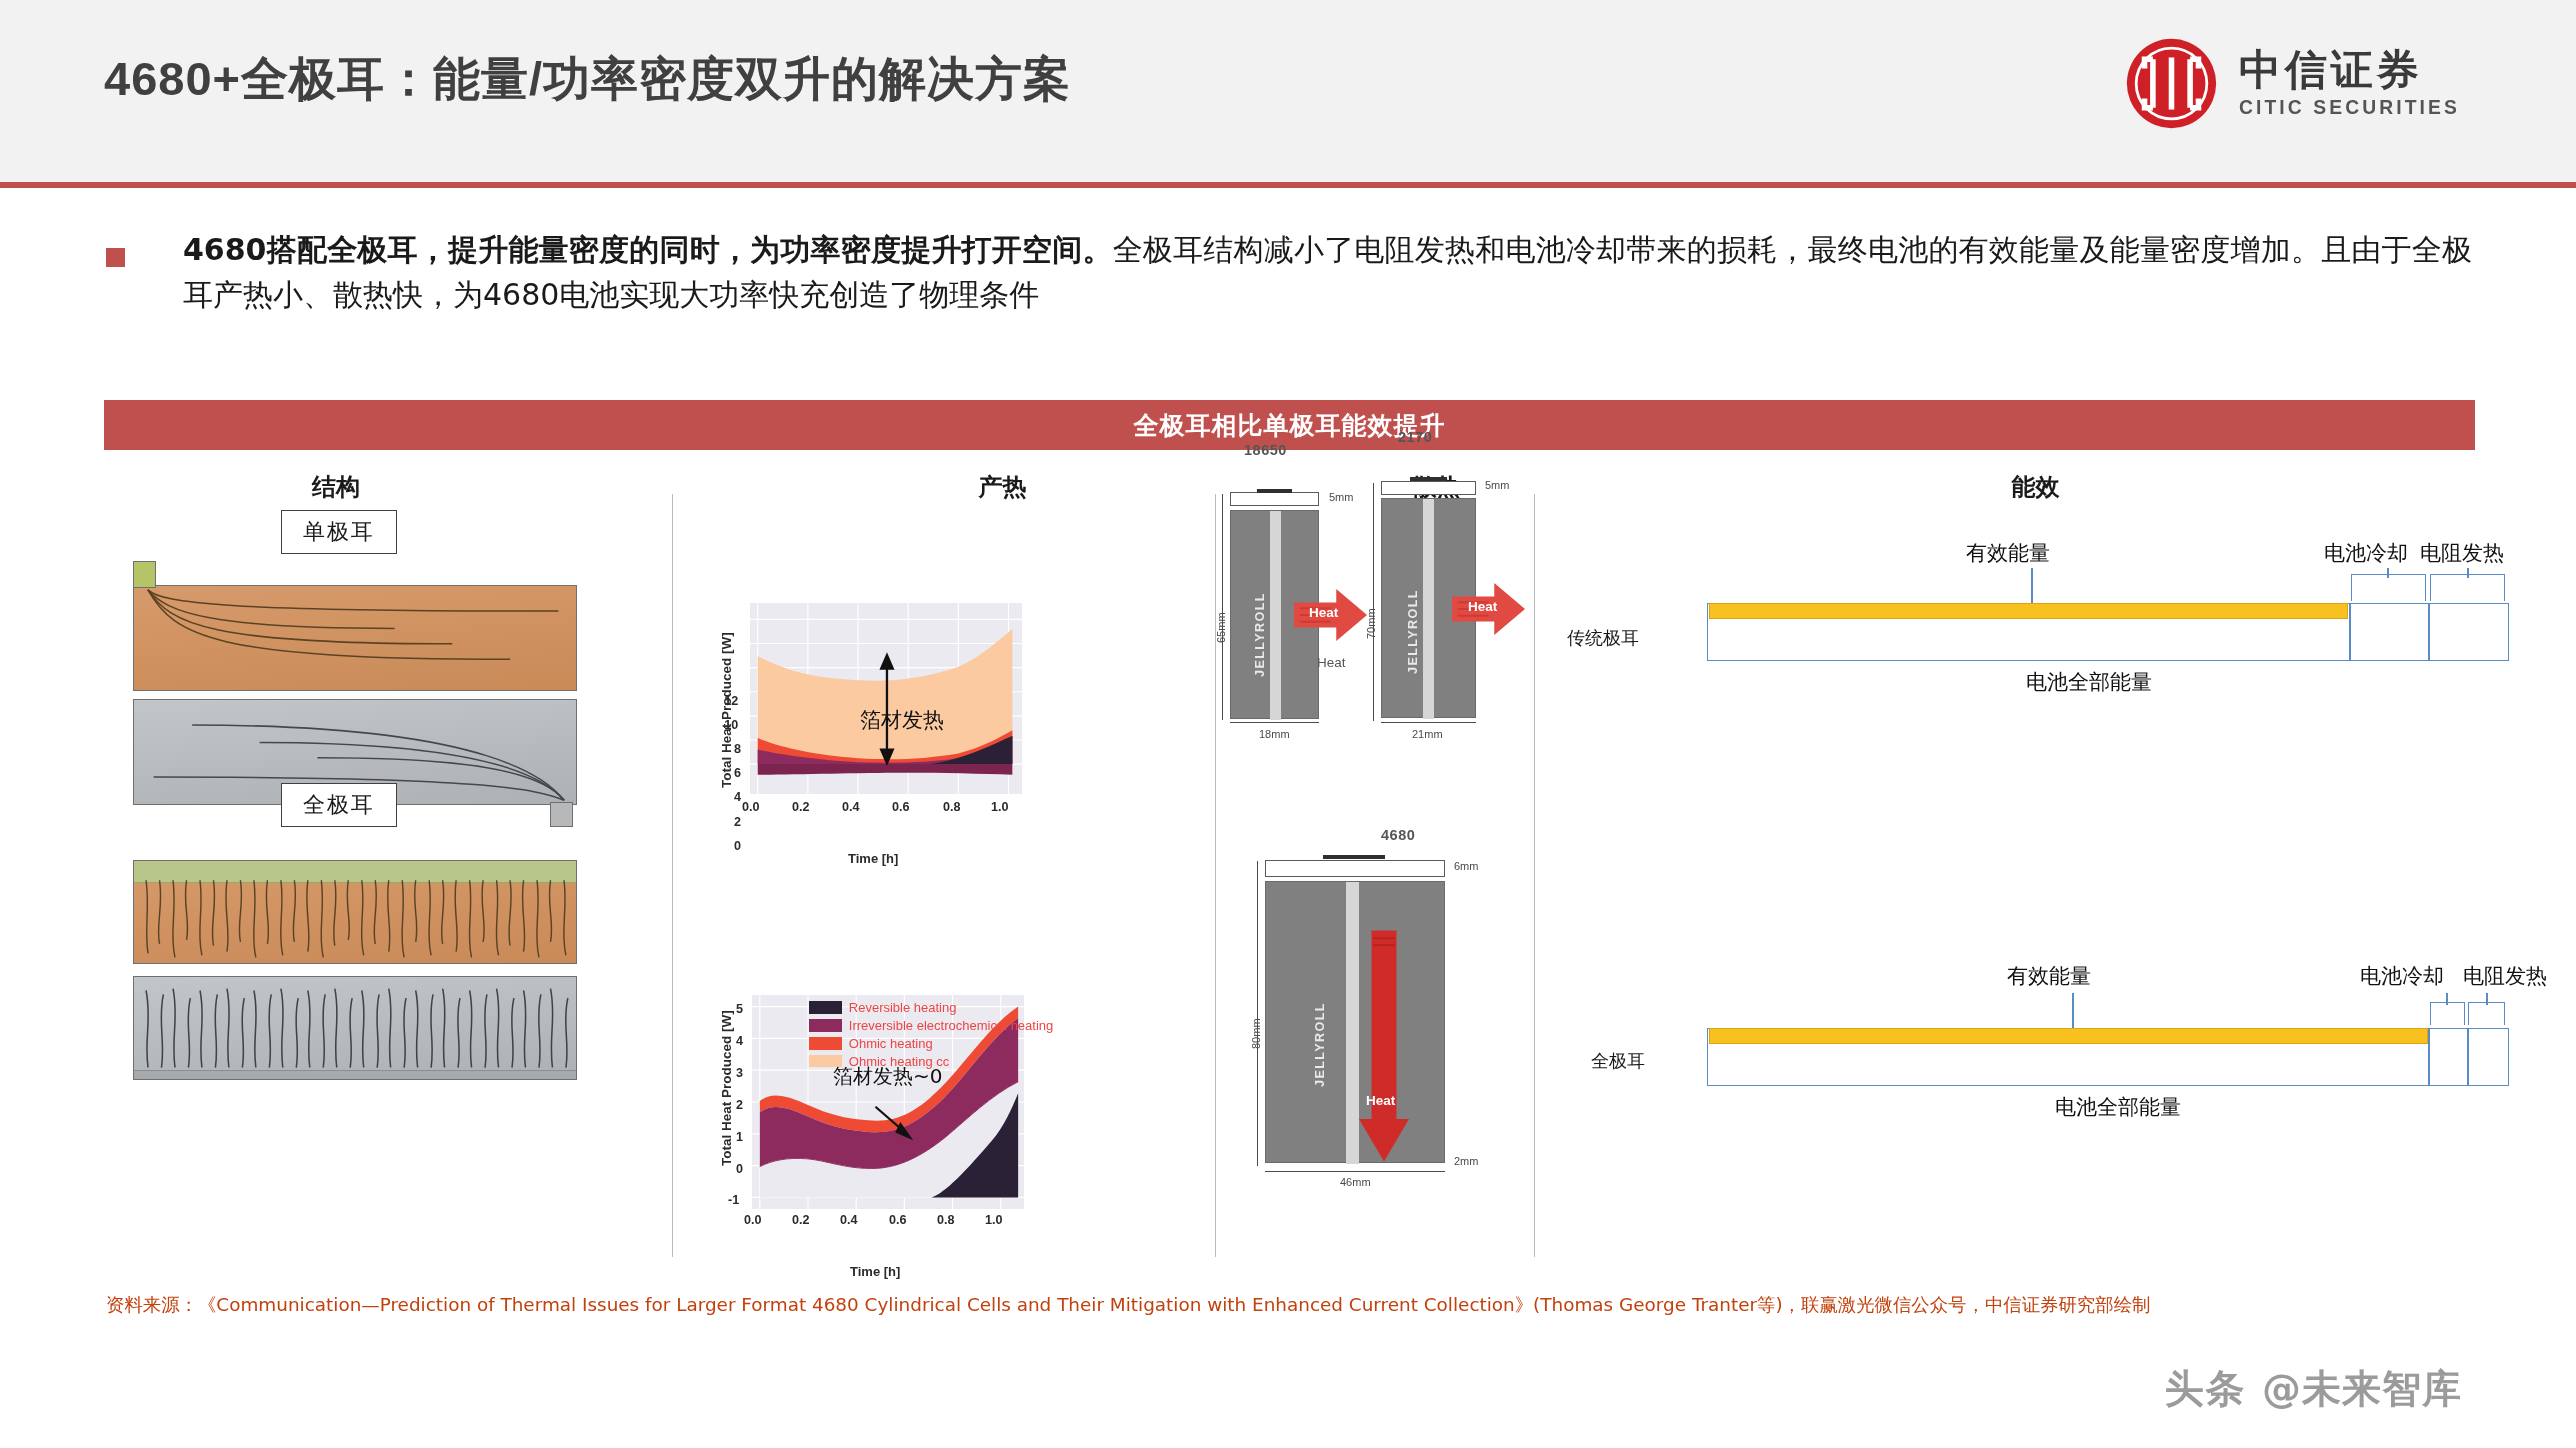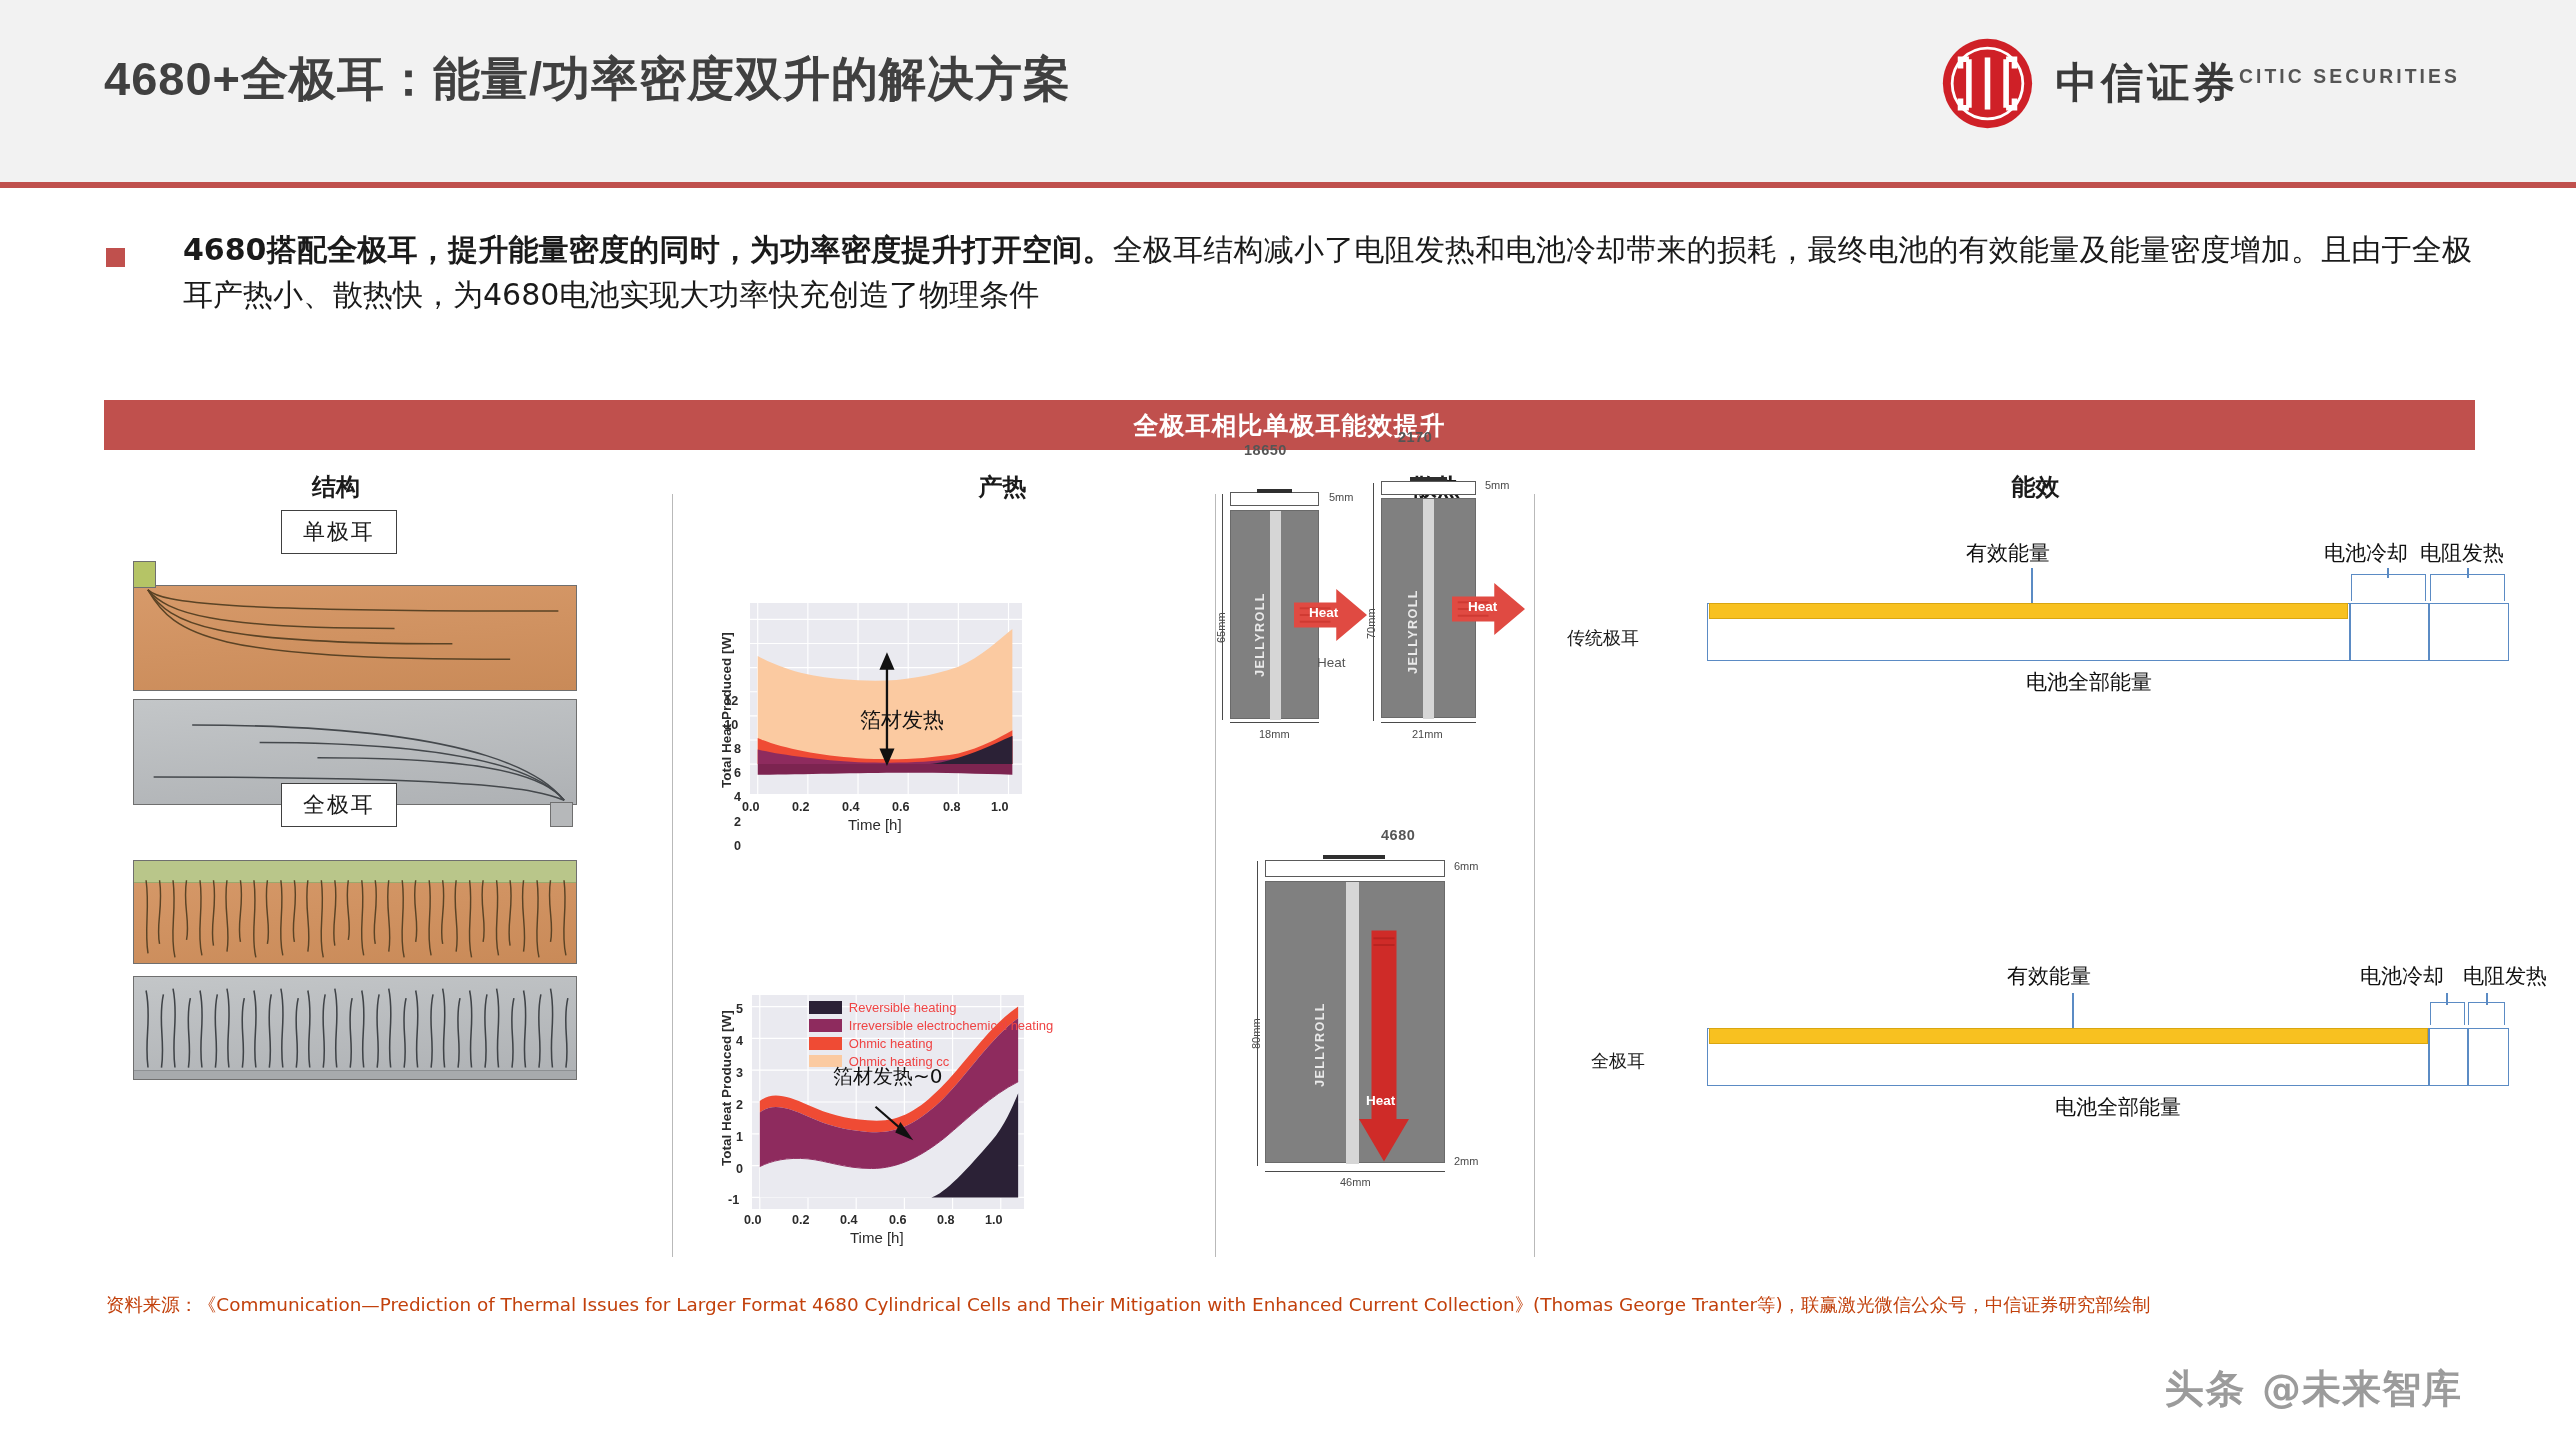--- a/index.html
+++ b/index.html
@@ -23,21 +23,21 @@
   .page-title {
     position: absolute; left: 104px; top: 48px;
     font-size: 47px; font-weight: bold; color: #404040;
     letter-spacing: 1px; white-space: nowrap;
   }
   .logo-wrap {
     position: absolute; right: 116px; top: 37px;
     display: flex; align-items: center; gap: 21px;
   }
   .logo-mark { width: 93px; height: 93px; }
-  .logo-text { display: flex; align-items: flex-start; }
+  .logo-text { display: flex; flex-direction: column; align-items: flex-start; }
   .logo-cn { font-size: 42px; font-weight: bold; color: #3a3a3a; letter-spacing: 3.9px;
              font-family: "DejaVu Sans", sans-serif; line-height: 1.05; }
   .logo-en { font-size: 19.3px; font-weight: bold; color: #555; letter-spacing: 3.1px; margin-top: 4.8px; }
 
   
   .bullet-block { position: absolute; left: 106px; top: 227px; width: 2366px; }
   .bullet-marker {
     position: absolute; left: 0; top: 21px; width: 19.3px; height: 19.3px; background: #c0504d;
   }
   .bullet-text {
@@ -83,21 +83,21 @@
   .foil-grey-strip { position:absolute; left:0; bottom:0; width:100%; height:9%;
                       background:#a7aaad; border-top:1px solid #8d9093; }
 
   
   .chart-box { position: absolute; background: #eaeaf0; }
   .chart-plot { position: absolute; background: #eaeaf0; }
   .ylabel {
     position: absolute; transform: rotate(-90deg); transform-origin: left top;
     font-size: 13.5px; color: #2b2b2b; white-space: nowrap; font-weight: 600;
   }
-  .xlabel { position: absolute; font-size: 15px; color: #2b2b2b; font-weight: 400; }
+  .xlabel { position: absolute; font-size: 13px; color: #2b2b2b; font-weight: 700; margin-top: 35px; }
   .tick { position: absolute; font-size: 12.6px; color: #2b2b2b; font-weight: 600; }
   .cn-anno { position: absolute; font-size: 22px; color: #111;
              font-family: "DejaVu Sans", sans-serif; white-space: nowrap; }
   .legend-row { display: flex; align-items: center; gap: 6.8px; margin-bottom: 2.9px; }
   .legend-sw { width: 33px; height: 12.6px; display: inline-block; }
   .legend-tx { font-size: 13px; color: #ef4444; white-space: nowrap; }
 
   
   .cell-title { position: absolute; font-size: 14.5px; color: #555; font-weight: 600; letter-spacing: 0.5px; }
   .cell-body { position: absolute; background: #808080; border: 1px solid #6a6a6a; }

